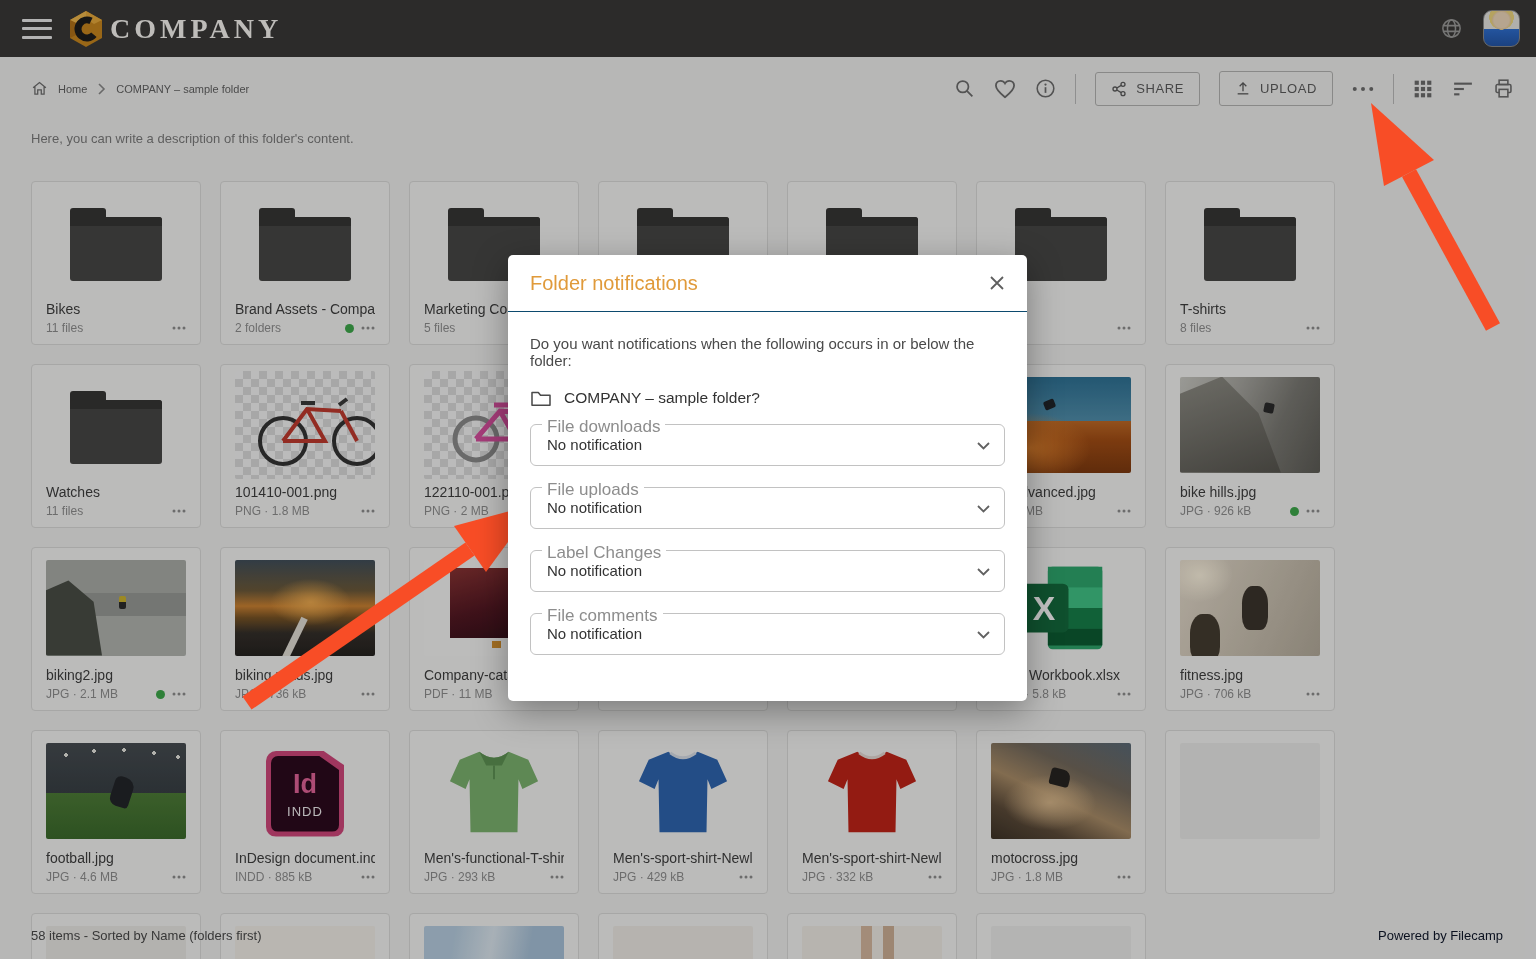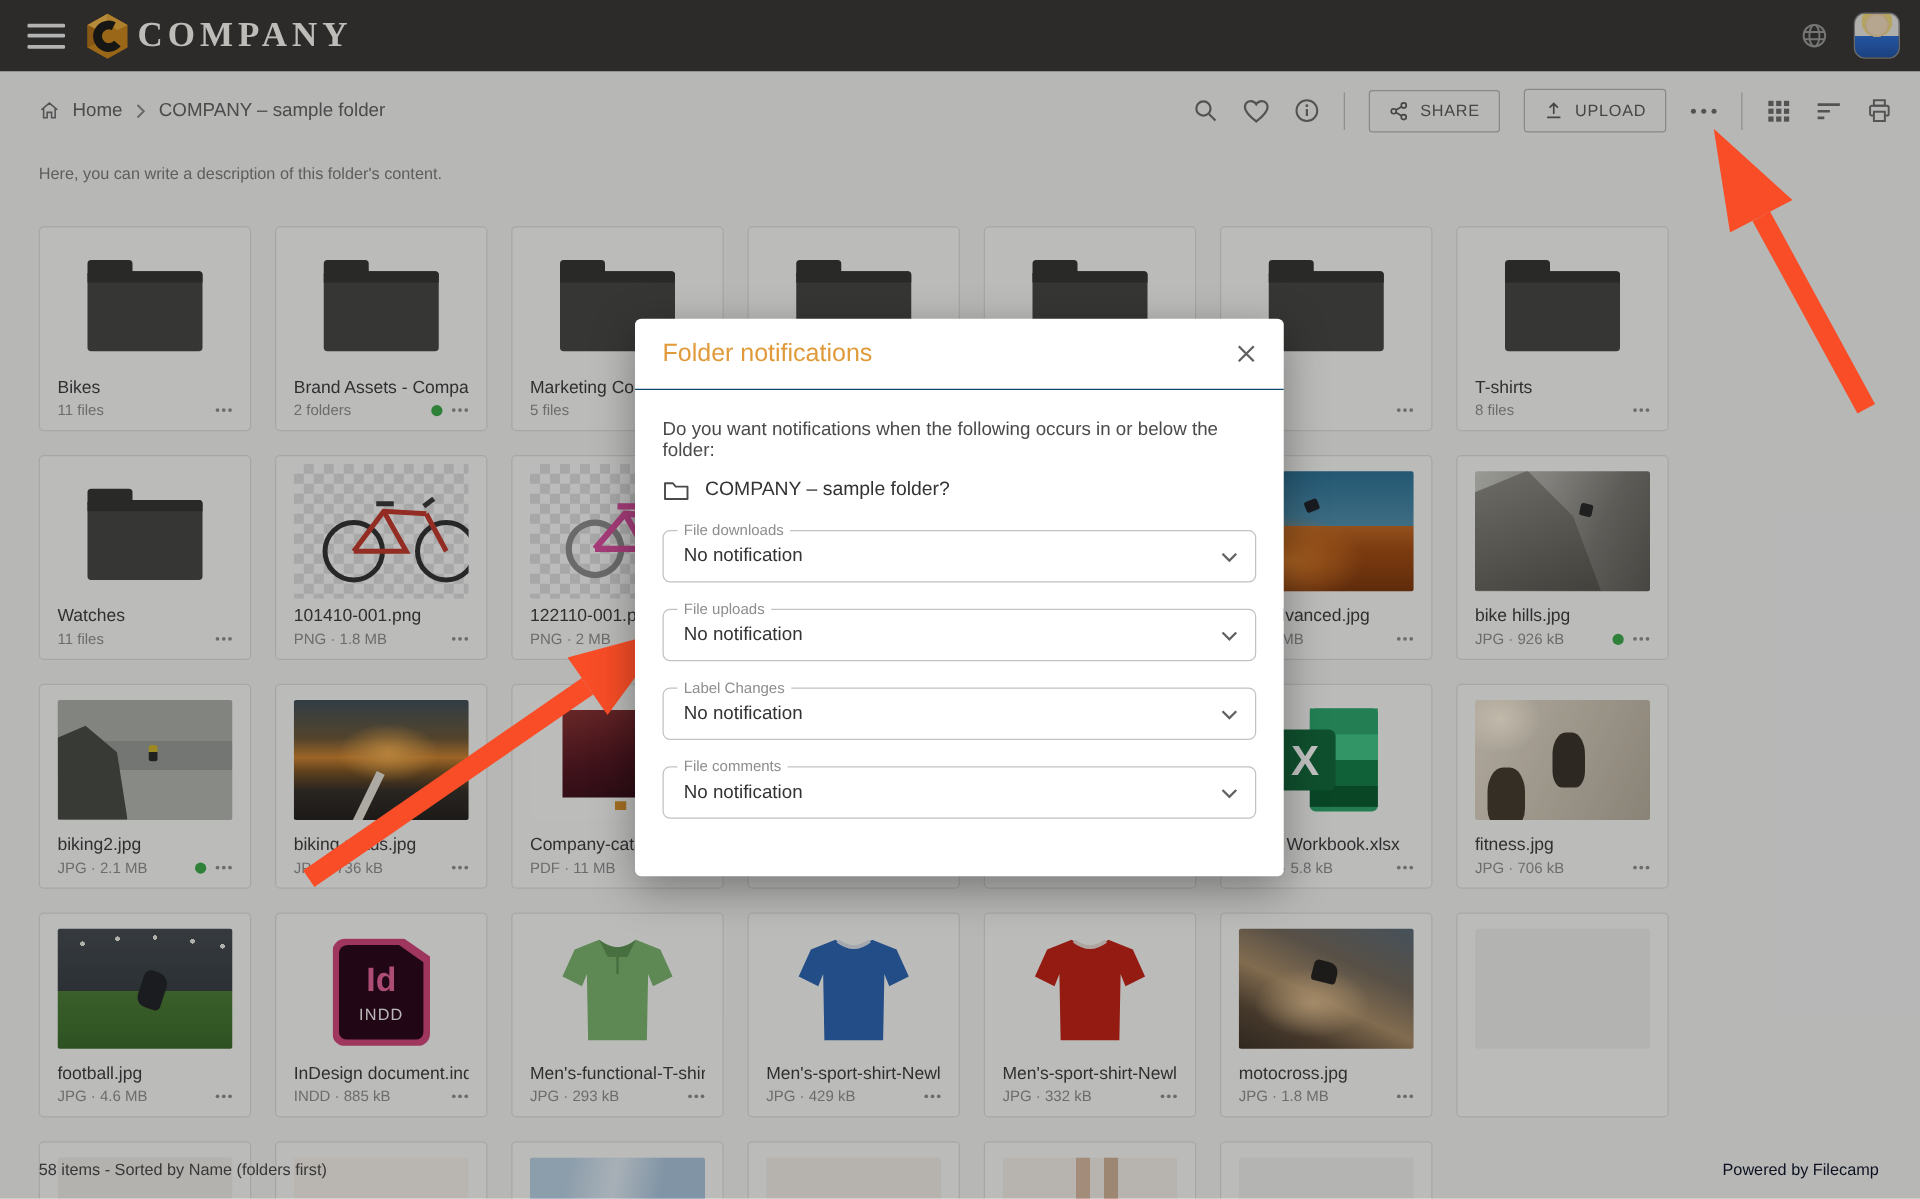--- a/index.html
+++ b/index.html
@@ -17,21 +17,21 @@
   .top-right { margin-left:auto; display:flex; align-items:center; gap:20px; }
   .avatar { width:37px; height:37px; border-radius:9px; border:1px solid #8b8b8b; overflow:hidden;
             background:
               radial-gradient(circle at 50% 26%, #efd9bc 0 24%, #e9cd9b 30%, transparent 31%),
               radial-gradient(circle at 50% 18%, #eed77f 0 36%, transparent 37%),
               linear-gradient(180deg,#e8e6e2 0 52%, #2f6fd0 52%, #2456a8 100%); cursor:pointer; }
 
   
   .subheader { position:absolute; top:57px; left:0; width:100%; height:63px;
                display:flex; align-items:center; padding:0 22px 0 31px; }
-  .crumbs { display:flex; align-items:center; gap:10px; font-size:15px; color:#636363; }
+  .crumbs { display:flex; align-items:center; gap:10px; font-size:11px; color:#636363; }
   .crumbs .link { cursor:pointer; }
   .tools { margin-left:auto; display:flex; align-items:center; gap:19px; }
   .tool-ic { cursor:pointer; display:flex; align-items:center; }
   .vdiv { width:1px; height:30px; background:#bdbdbc; }
   .obtn { display:flex; align-items:center; gap:9px; border:1px solid #b4b4b3; border-radius:3px;
           padding:8px 15px; font-size:13px; letter-spacing:.6px; color:#5d5d5d; cursor:pointer; background:transparent; }
 
   
   .descr { position:absolute; top:131px; left:31px; font-size:13px; color:#7c7c7c; }
 
@@ -134,25 +134,25 @@
 
   
   .modal { position:absolute; left:508px; top:255px; width:519px; height:446px; background:#ffffff;
            border-radius:5px; box-shadow:0 10px 34px rgba(0,0,0,.35); z-index:60; }
   .mhead { height:57px; border-bottom:1px solid #0c4a6e; display:flex; align-items:center;
            padding:0 22px; }
   .mtitle { font-size:20px; color:#E09A3A; }
   .mclose { margin-left:auto; cursor:pointer; display:flex; }
   .mbody { padding:23px 22px 0; }
   .mq { font-size:15px; color:#4a4a4a; margin-bottom:14px; }
-  .mfolder { display:flex; align-items:flex-start; gap:12px; font-size:15.5px; color:#333; height:24px; margin-bottom:17px; }
+  .mfolder { display:flex; align-items:flex-end; gap:12px; font-size:15.5px; color:#333; height:24px; margin-bottom:17px; }
   .field { position:relative; height:42px; border:1px solid #c2c2c2; border-radius:6px;
            margin-bottom:21px; cursor:pointer; background:#fff; }
   .flabel { position:absolute; top:-8px; left:11px; background:#fff; padding:0 5px;
-            font-size:12px; color:#8d8d8d; }
+            font-size:17px; color:#8d8d8d; }
   .fvalue { font-size:15px; color:#333; line-height:40px; padding-left:16px; }
   .fchev { position:absolute; right:14px; top:17px; }
 
   
   .arrow-svg { position:absolute; left:0; top:0; width:1536px; height:959px; pointer-events:none; }
   #arrow2 { z-index:55; } #arrow1 { z-index:65; }
 
   svg.ic { display:block; }
 </style>
 </head>

